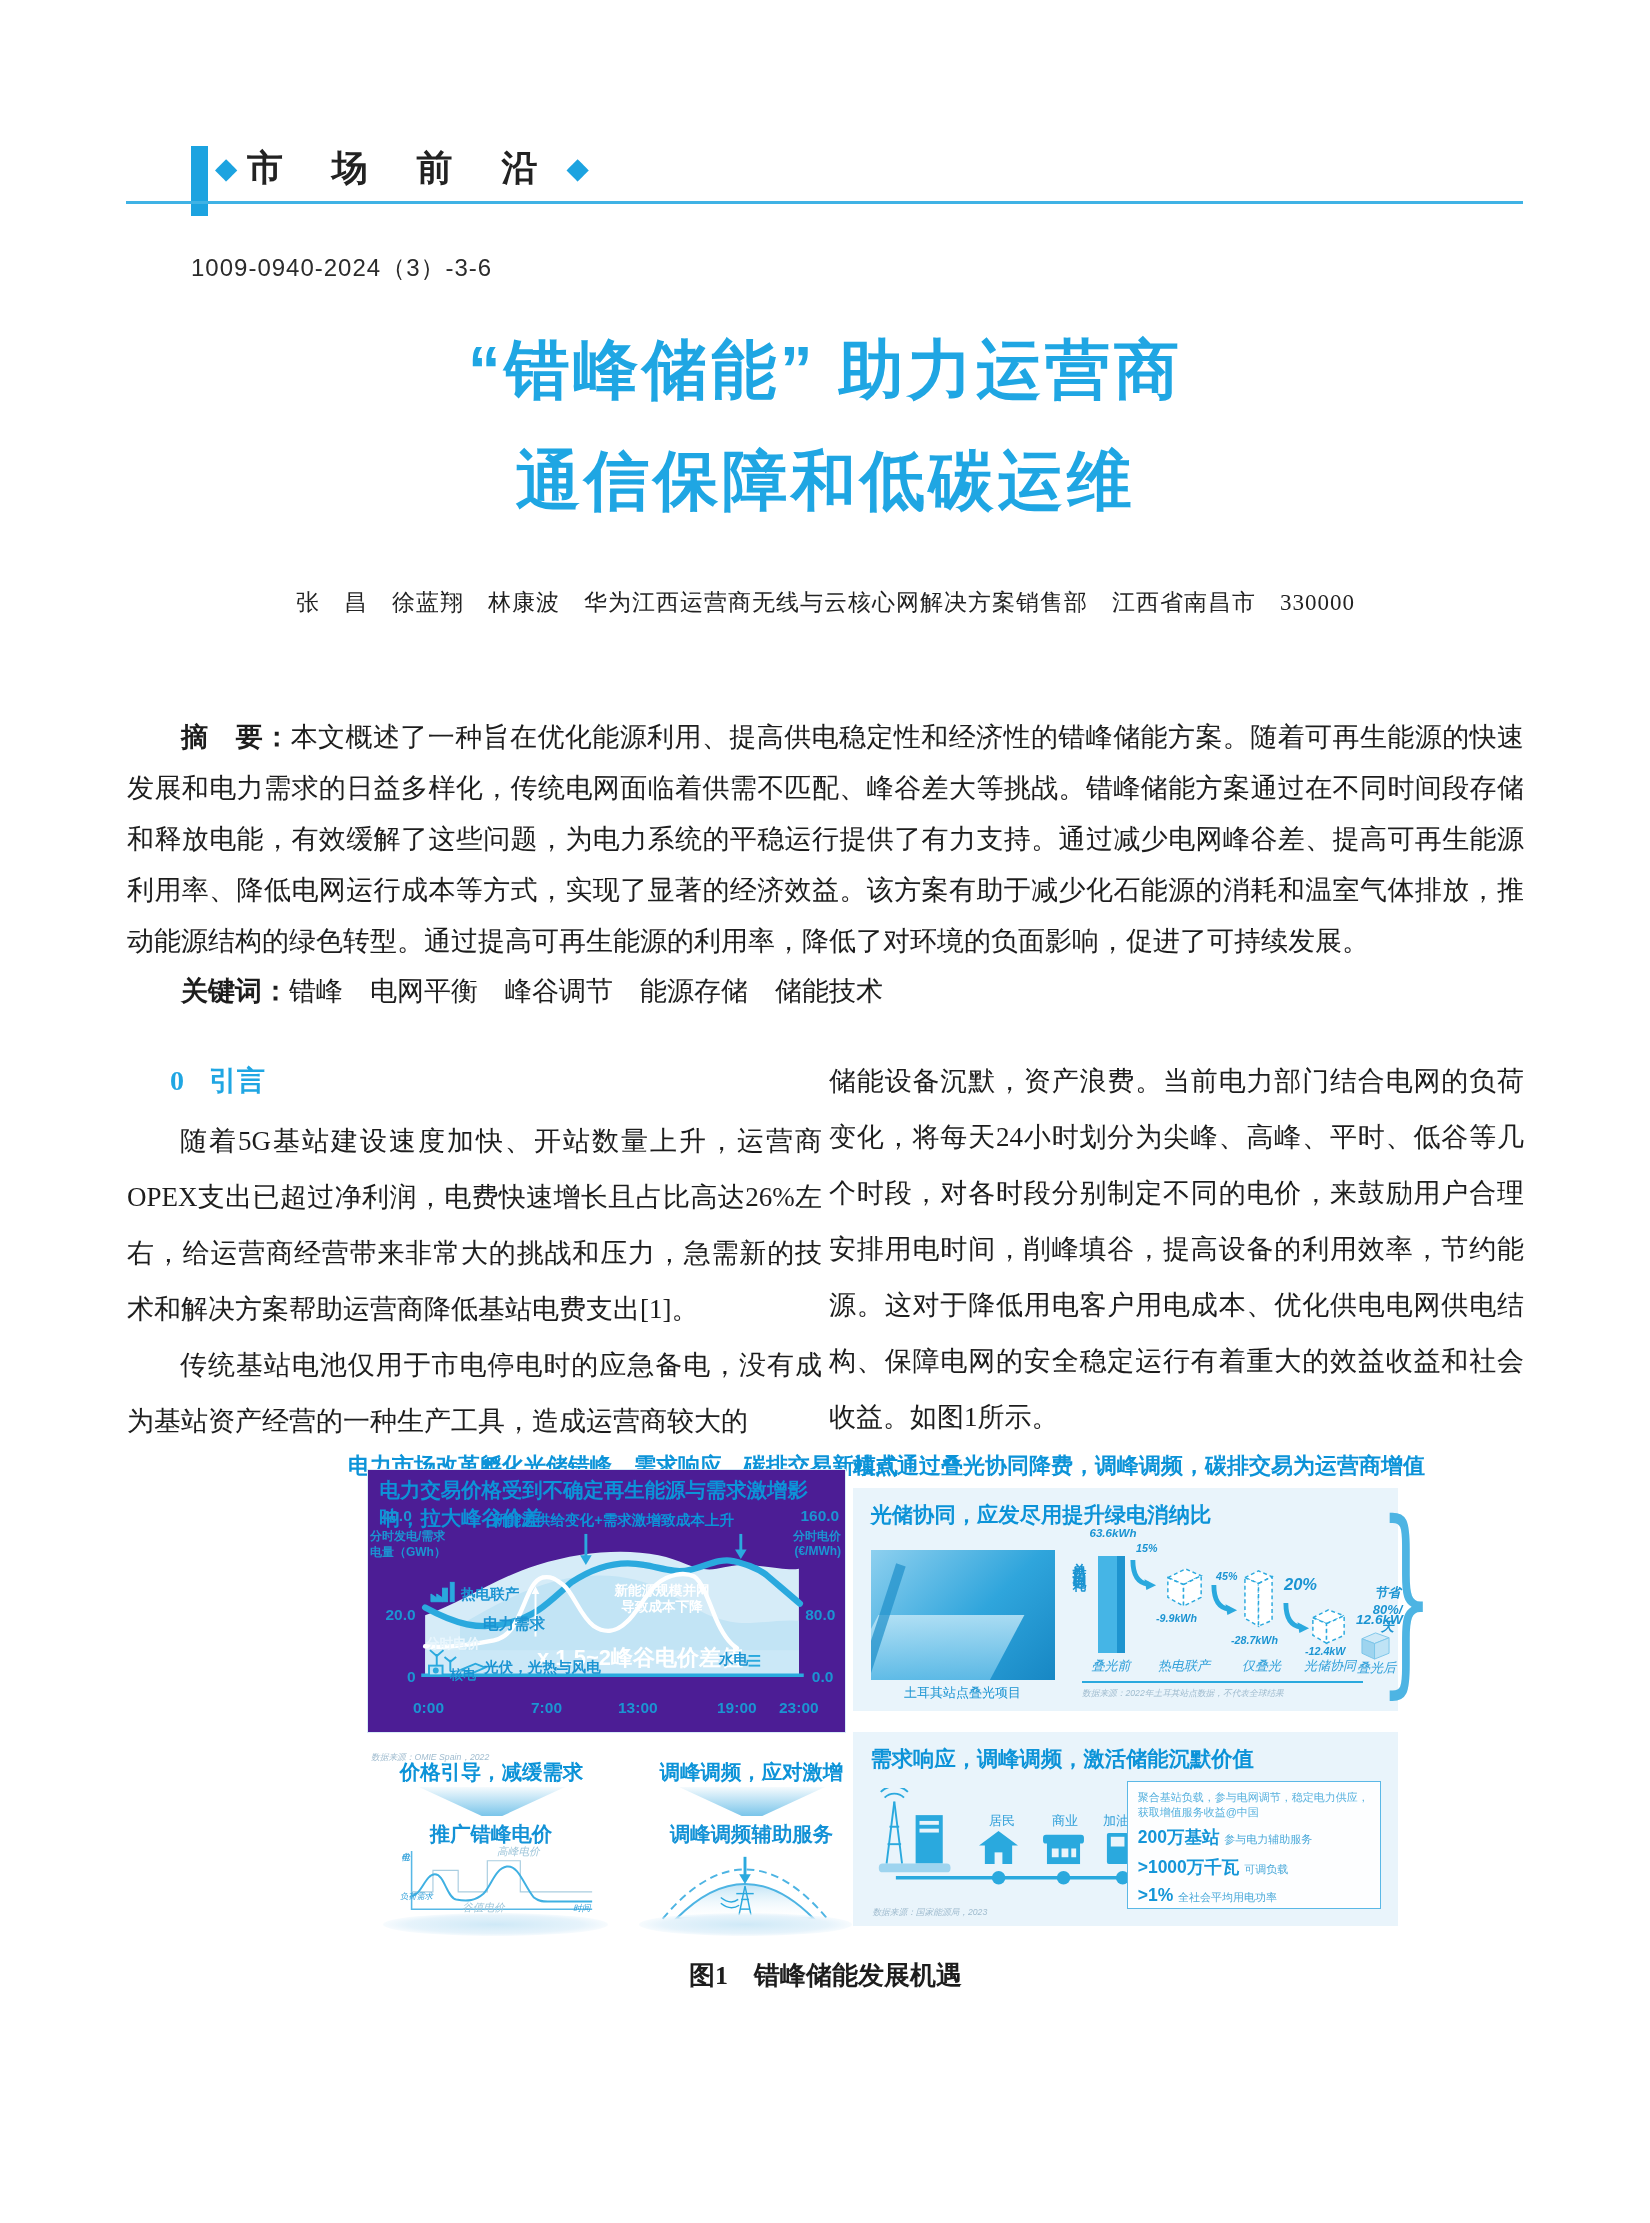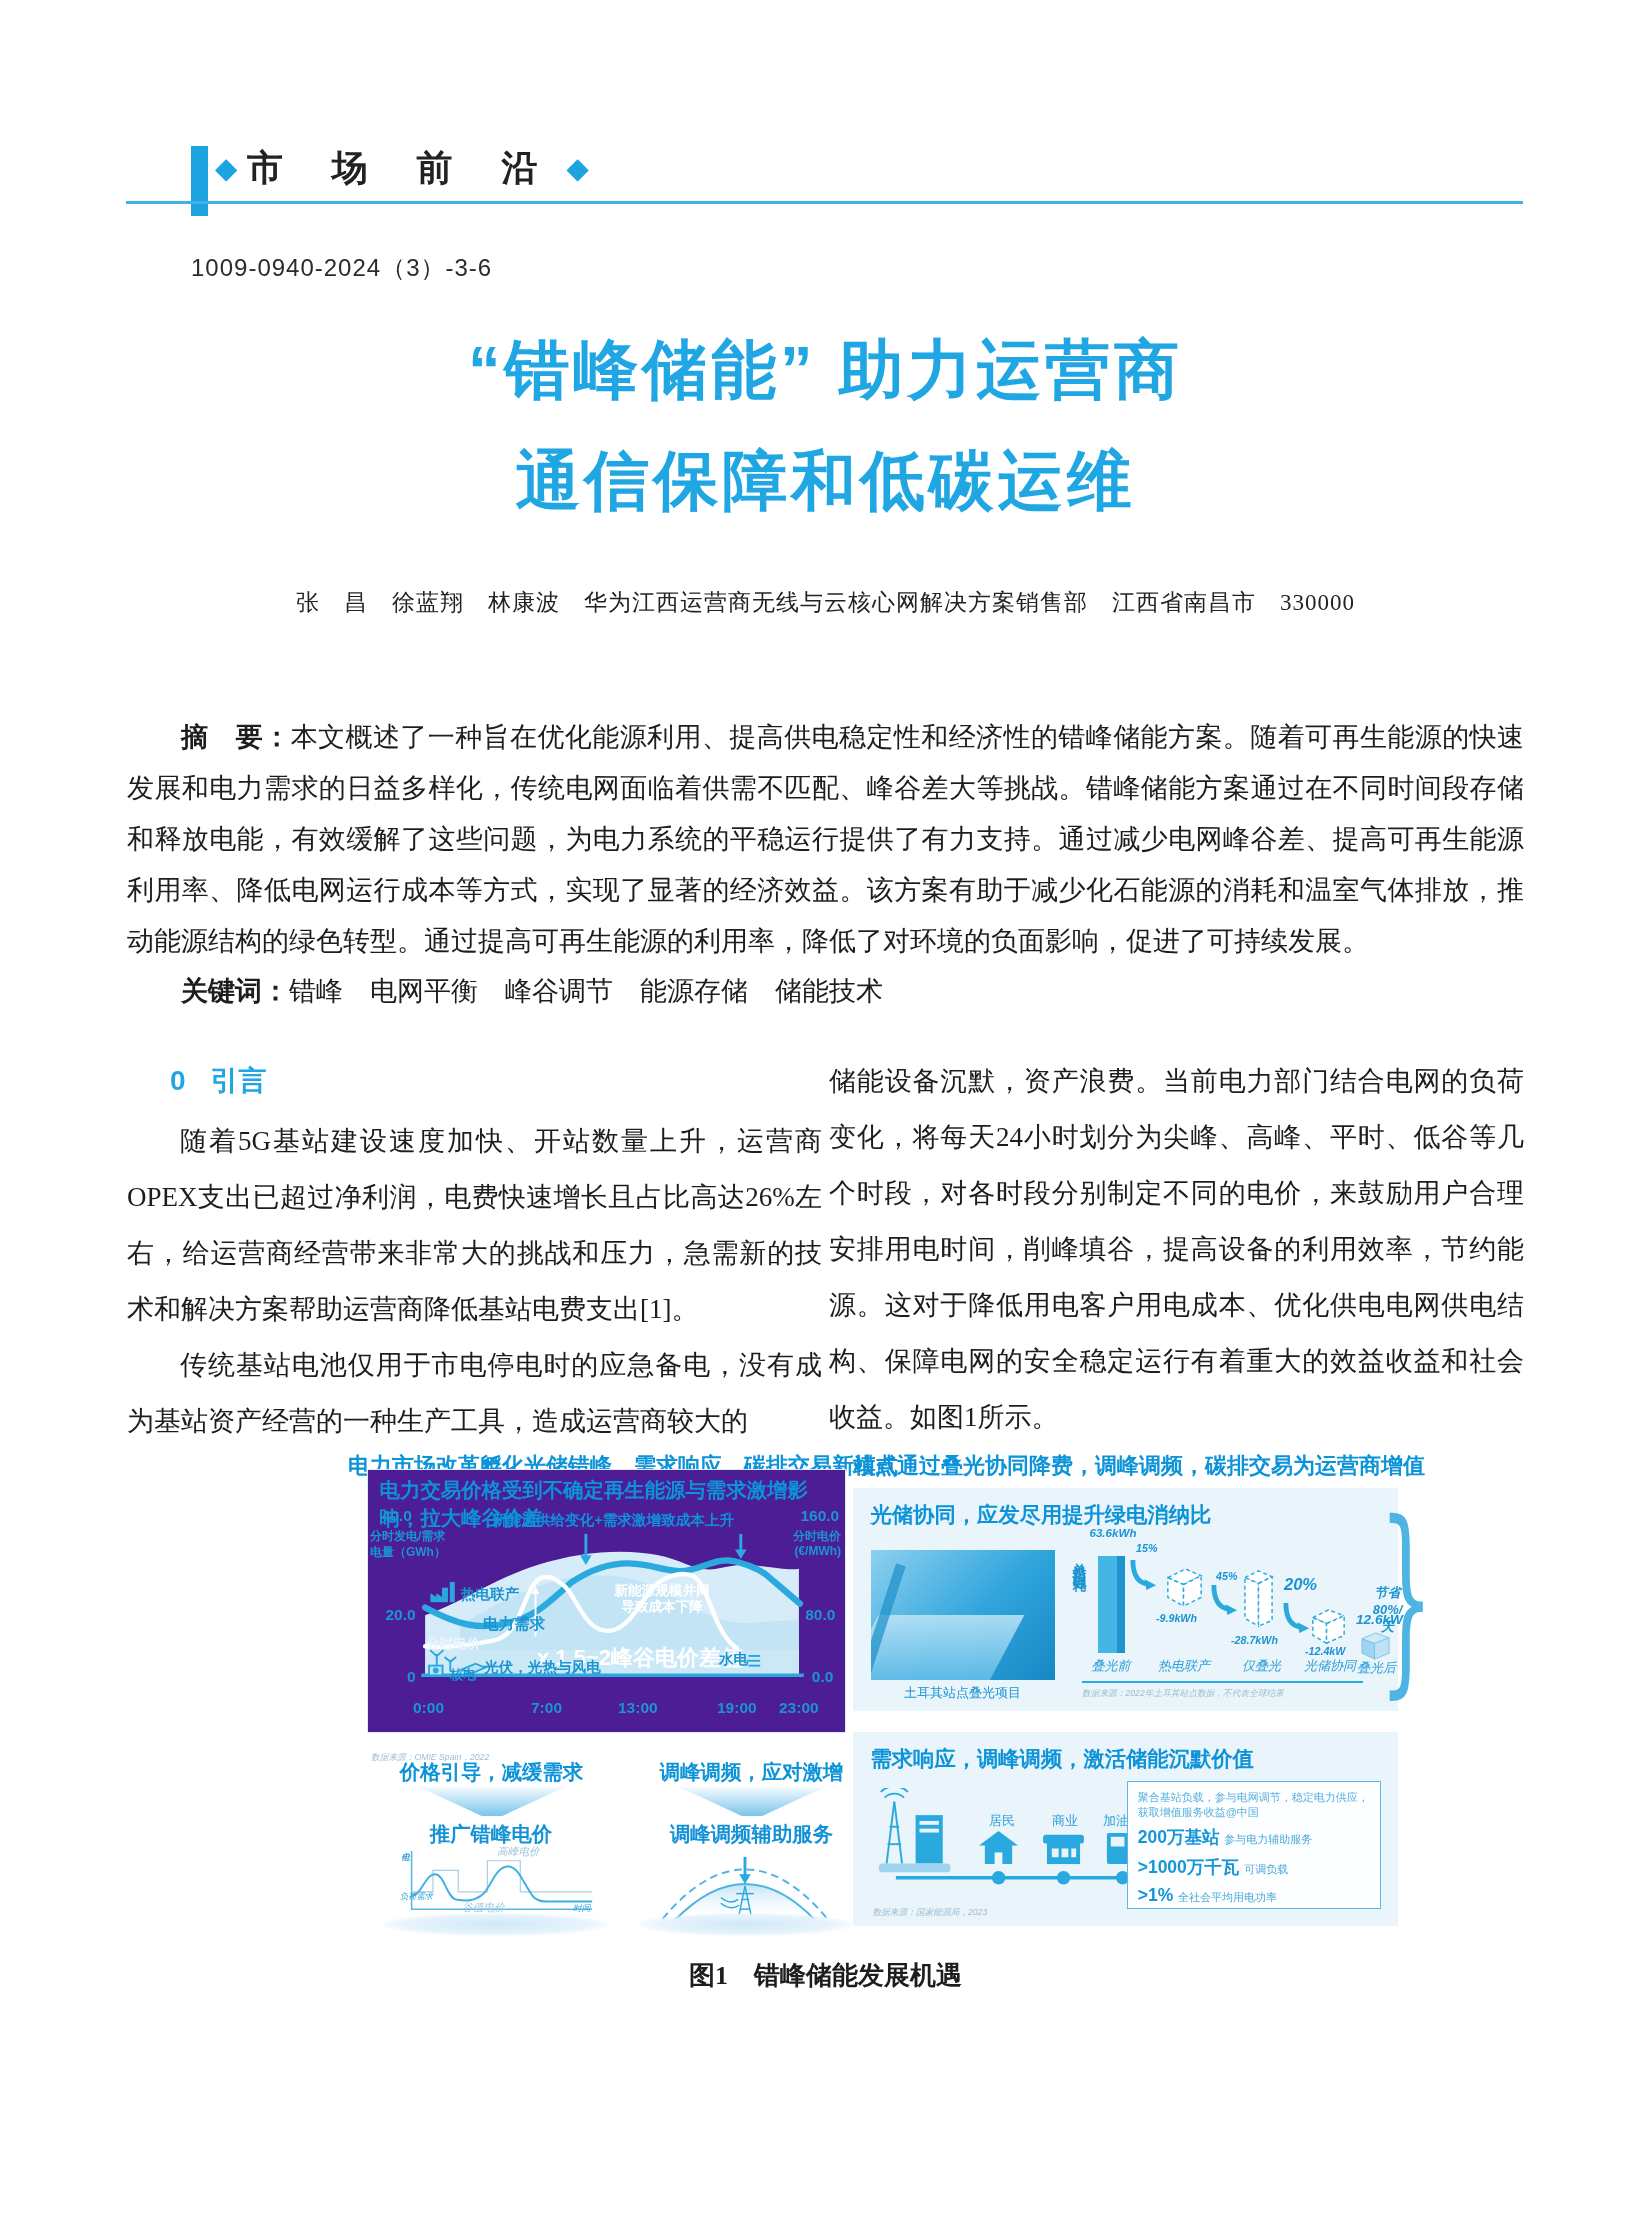--- a/index.html
+++ b/index.html
@@ -27,21 +27,21 @@
 
   
   .abstract{left:127px;top:685px;width:1397px;font-size:27px;line-height:51px;
             text-align:justify;text-indent:54px;}
   .kw{left:127px;top:939px;width:1397px;font-size:27px;line-height:50px;text-indent:54px;}
   .bold{font-weight:bold;}
 
   
   .col{top:1053px;width:695px;font-size:27px;line-height:56px;text-align:justify;}
   .col-l{left:127px;} .col-r{left:829px;}
-  .sec-head{font-family:Liberation Sans, sans-serif;color:#1fa6e3;font-weight:bold;
+  .sec-head{font-family:Liberation Serif, serif;color:#1fa6e3;font-weight:bold;
             font-size:28px;padding-left:43px;line-height:43px;margin:5.8px 0 11.6px 0;
             text-align:left;}
   .sec-head .num{margin-right:25px;}
   .col p{margin:0;text-indent:53px;}
   .col p.noindent{text-indent:0;}
 
   
   .fig{left:247px;top:1449px;width:1174px;height:487px;
        font-family:"Liberation Sans",sans-serif;}
   .fig .blue-ttl{font-weight:bold;color:#0c93d8;font-size:22px;white-space:nowrap;}

